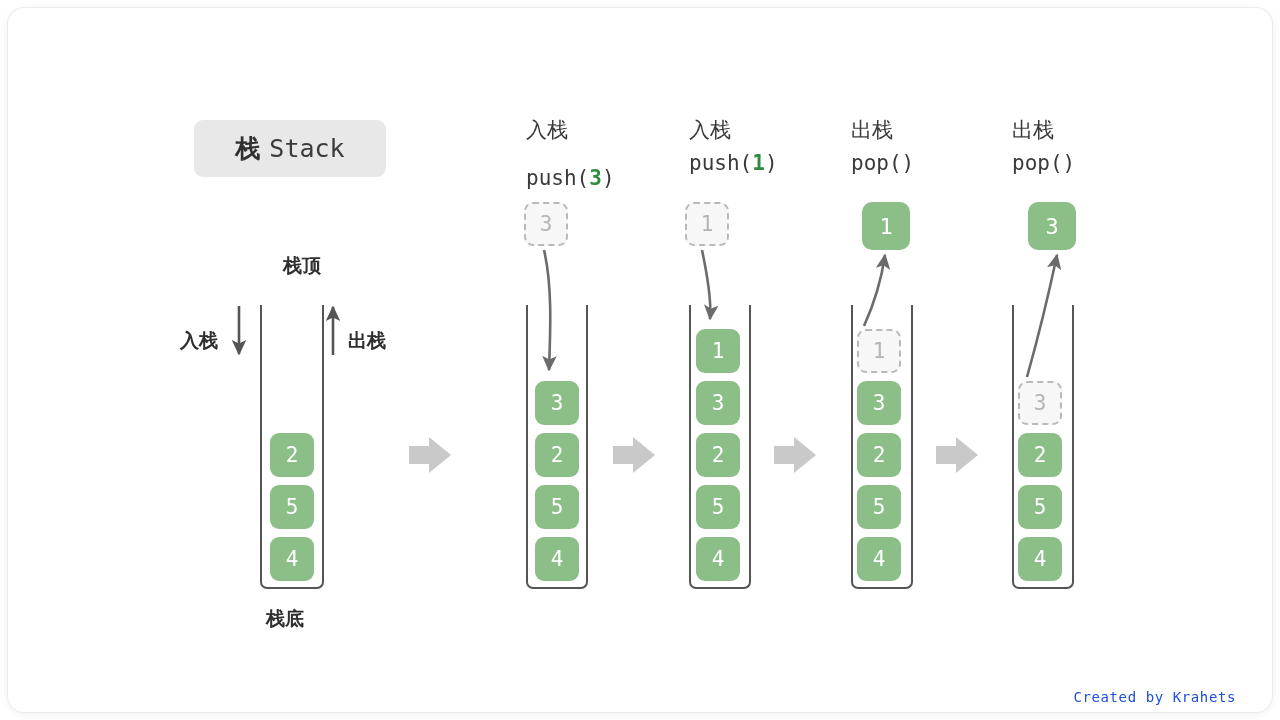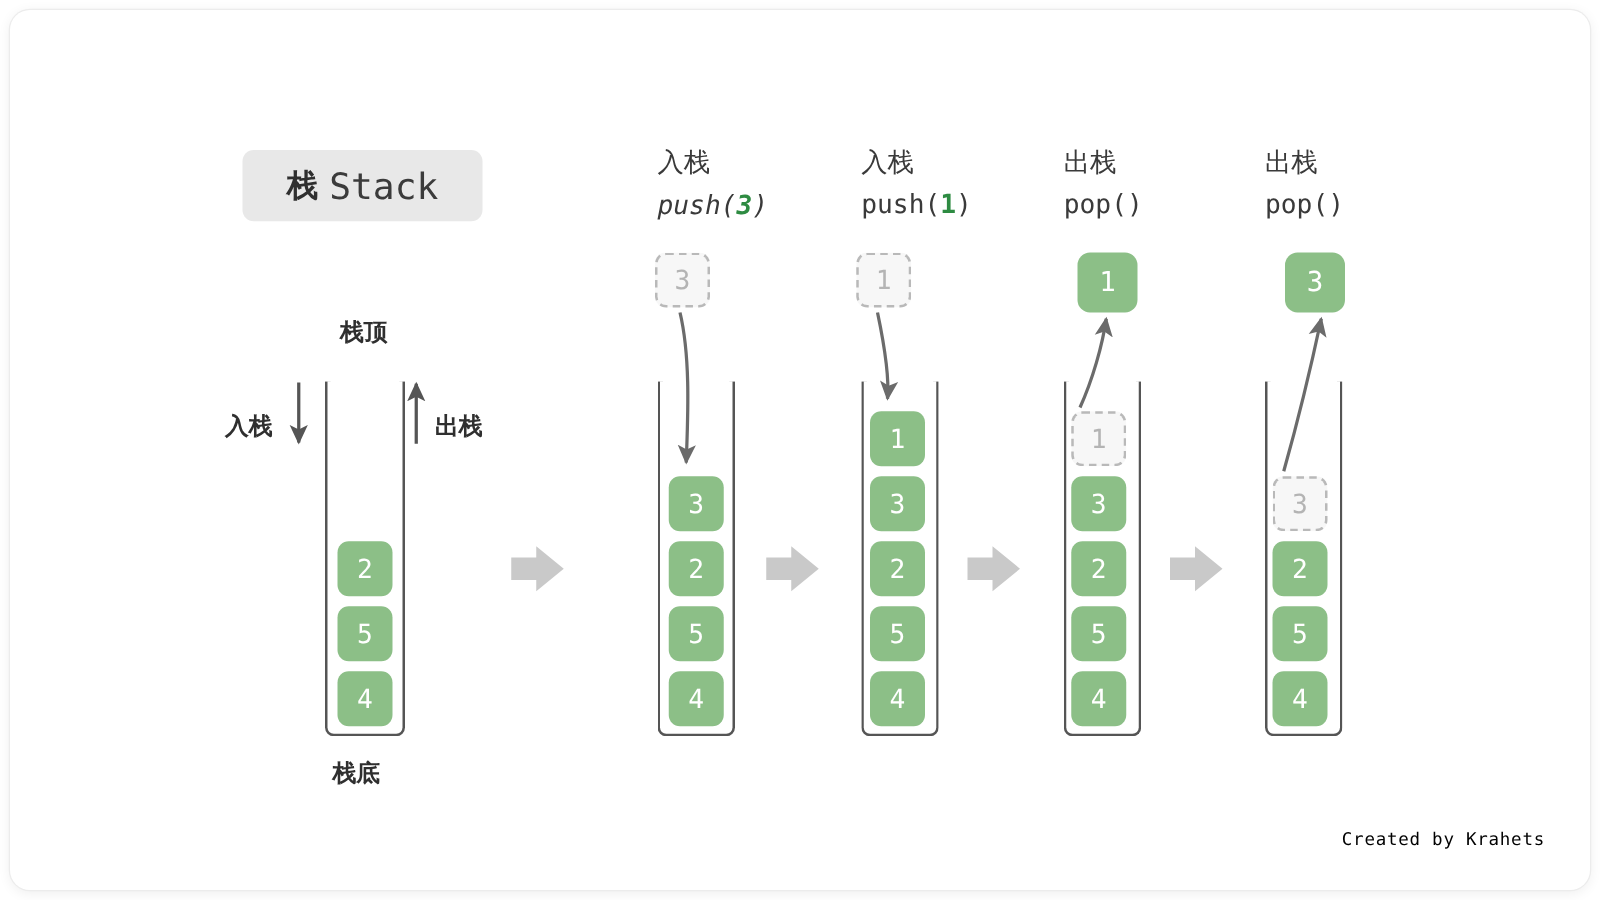--- a/index.html
+++ b/index.html
@@ -34,21 +34,21 @@
   }
   #title-badge .t-cn {
     font-family: "DejaVu Sans", sans-serif;
     font-weight: bold;
     font-size: 25px;
     color: #2f2f2f;
     letter-spacing: 0px;
   }
   #title-badge .t-en {
     font-family: "DejaVu Sans Mono", monospace;
-    font-size: 29px;
+    font-size: 25px;
     color: #3b3b3b;
     margin-left: 9px;
   }
 
   
   .cap-cn {
     font-family: "DejaVu Sans", sans-serif;
     font-size: 21px;
     color: #3a3a3a;
     white-space: nowrap;
@@ -100,58 +100,58 @@
     border: 2px dashed #b9b9b9;
   }
   .cell.big {
     width: 48px; height: 48px;
     font-size: 22px;
     border-radius: 10px;
   }
 
   
   #footer {
-    right: 36px; bottom: 32px;
+    right: 36px; bottom: 7px;
     font-family: "DejaVu Sans Mono", monospace;
     font-size: 14px;
-    color: #000000;
+    color: #1d4ed8;
     letter-spacing: 0.6px;
   }
 
   svg.overlay { position: absolute; left: 0; top: 0; width: 1264px; height: 704px; pointer-events: none; }
 </style>
 </head>
 <body>
 
 <div id="card">
 
   <div class="abs" id="title-badge">
     <span class="t-cn">栈</span>
     <span class="t-en">Stack</span>
   </div>
 
-  <div class="abs bold-cn" style="left:264px; top:245px;">栈顶</div>
+  <div class="abs bold-cn" style="left:275px; top:245px;">栈顶</div>
 
   <div class="abs bold-cn" style="left:258px; top:598px;">栈底</div>
 
   <div class="abs bold-cn" style="left:172px; top:320px;">入栈</div>
 
   <div class="abs bold-cn" style="left:340px; top:320px;">出栈</div>
 
   <div class="abs stack-box" style="left:252px; top:297px; width:64px; height:284px;"></div>
 
   <div class="abs" id="left-cells" style="left:262px; top:425px; width:44px;">
       <div class="cell solid" style="margin-bottom: 8px;">2</div>
       <div class="cell solid" style="margin-bottom: 8px;">5</div>
       <div class="cell solid" style="margin-bottom: 0px;">4</div>
     </div>
 
   <div class="abs" style="left:518px; top:108px;">
     <div class="cap-cn">入栈</div>
-    <div class="cap-code" style="margin-top:8px;font-style:italic;"><span>push(</span><span class="arg">3</span><span>)</span></div>
+    <div class="cap-code" style="margin-top:22px;"><span>push(</span><span class="arg">3</span><span>)</span></div>
   </div>
   <div class="abs cell ghost" style="left:516px; top:194px;">3</div>
   <div class="abs stack-box" style="left:518px; top:297px; width:62px; height:284px;"></div>
   <div class="abs" id="step-1-cells" style="left:527px; top:373px; width:44px;">
       <div class="cell solid" style="margin-bottom: 8px;">3</div>
       <div class="cell solid" style="margin-bottom: 8px;">2</div>
       <div class="cell solid" style="margin-bottom: 8px;">5</div>
       <div class="cell solid" style="margin-bottom: 0px;">4</div>
     </div>
 

